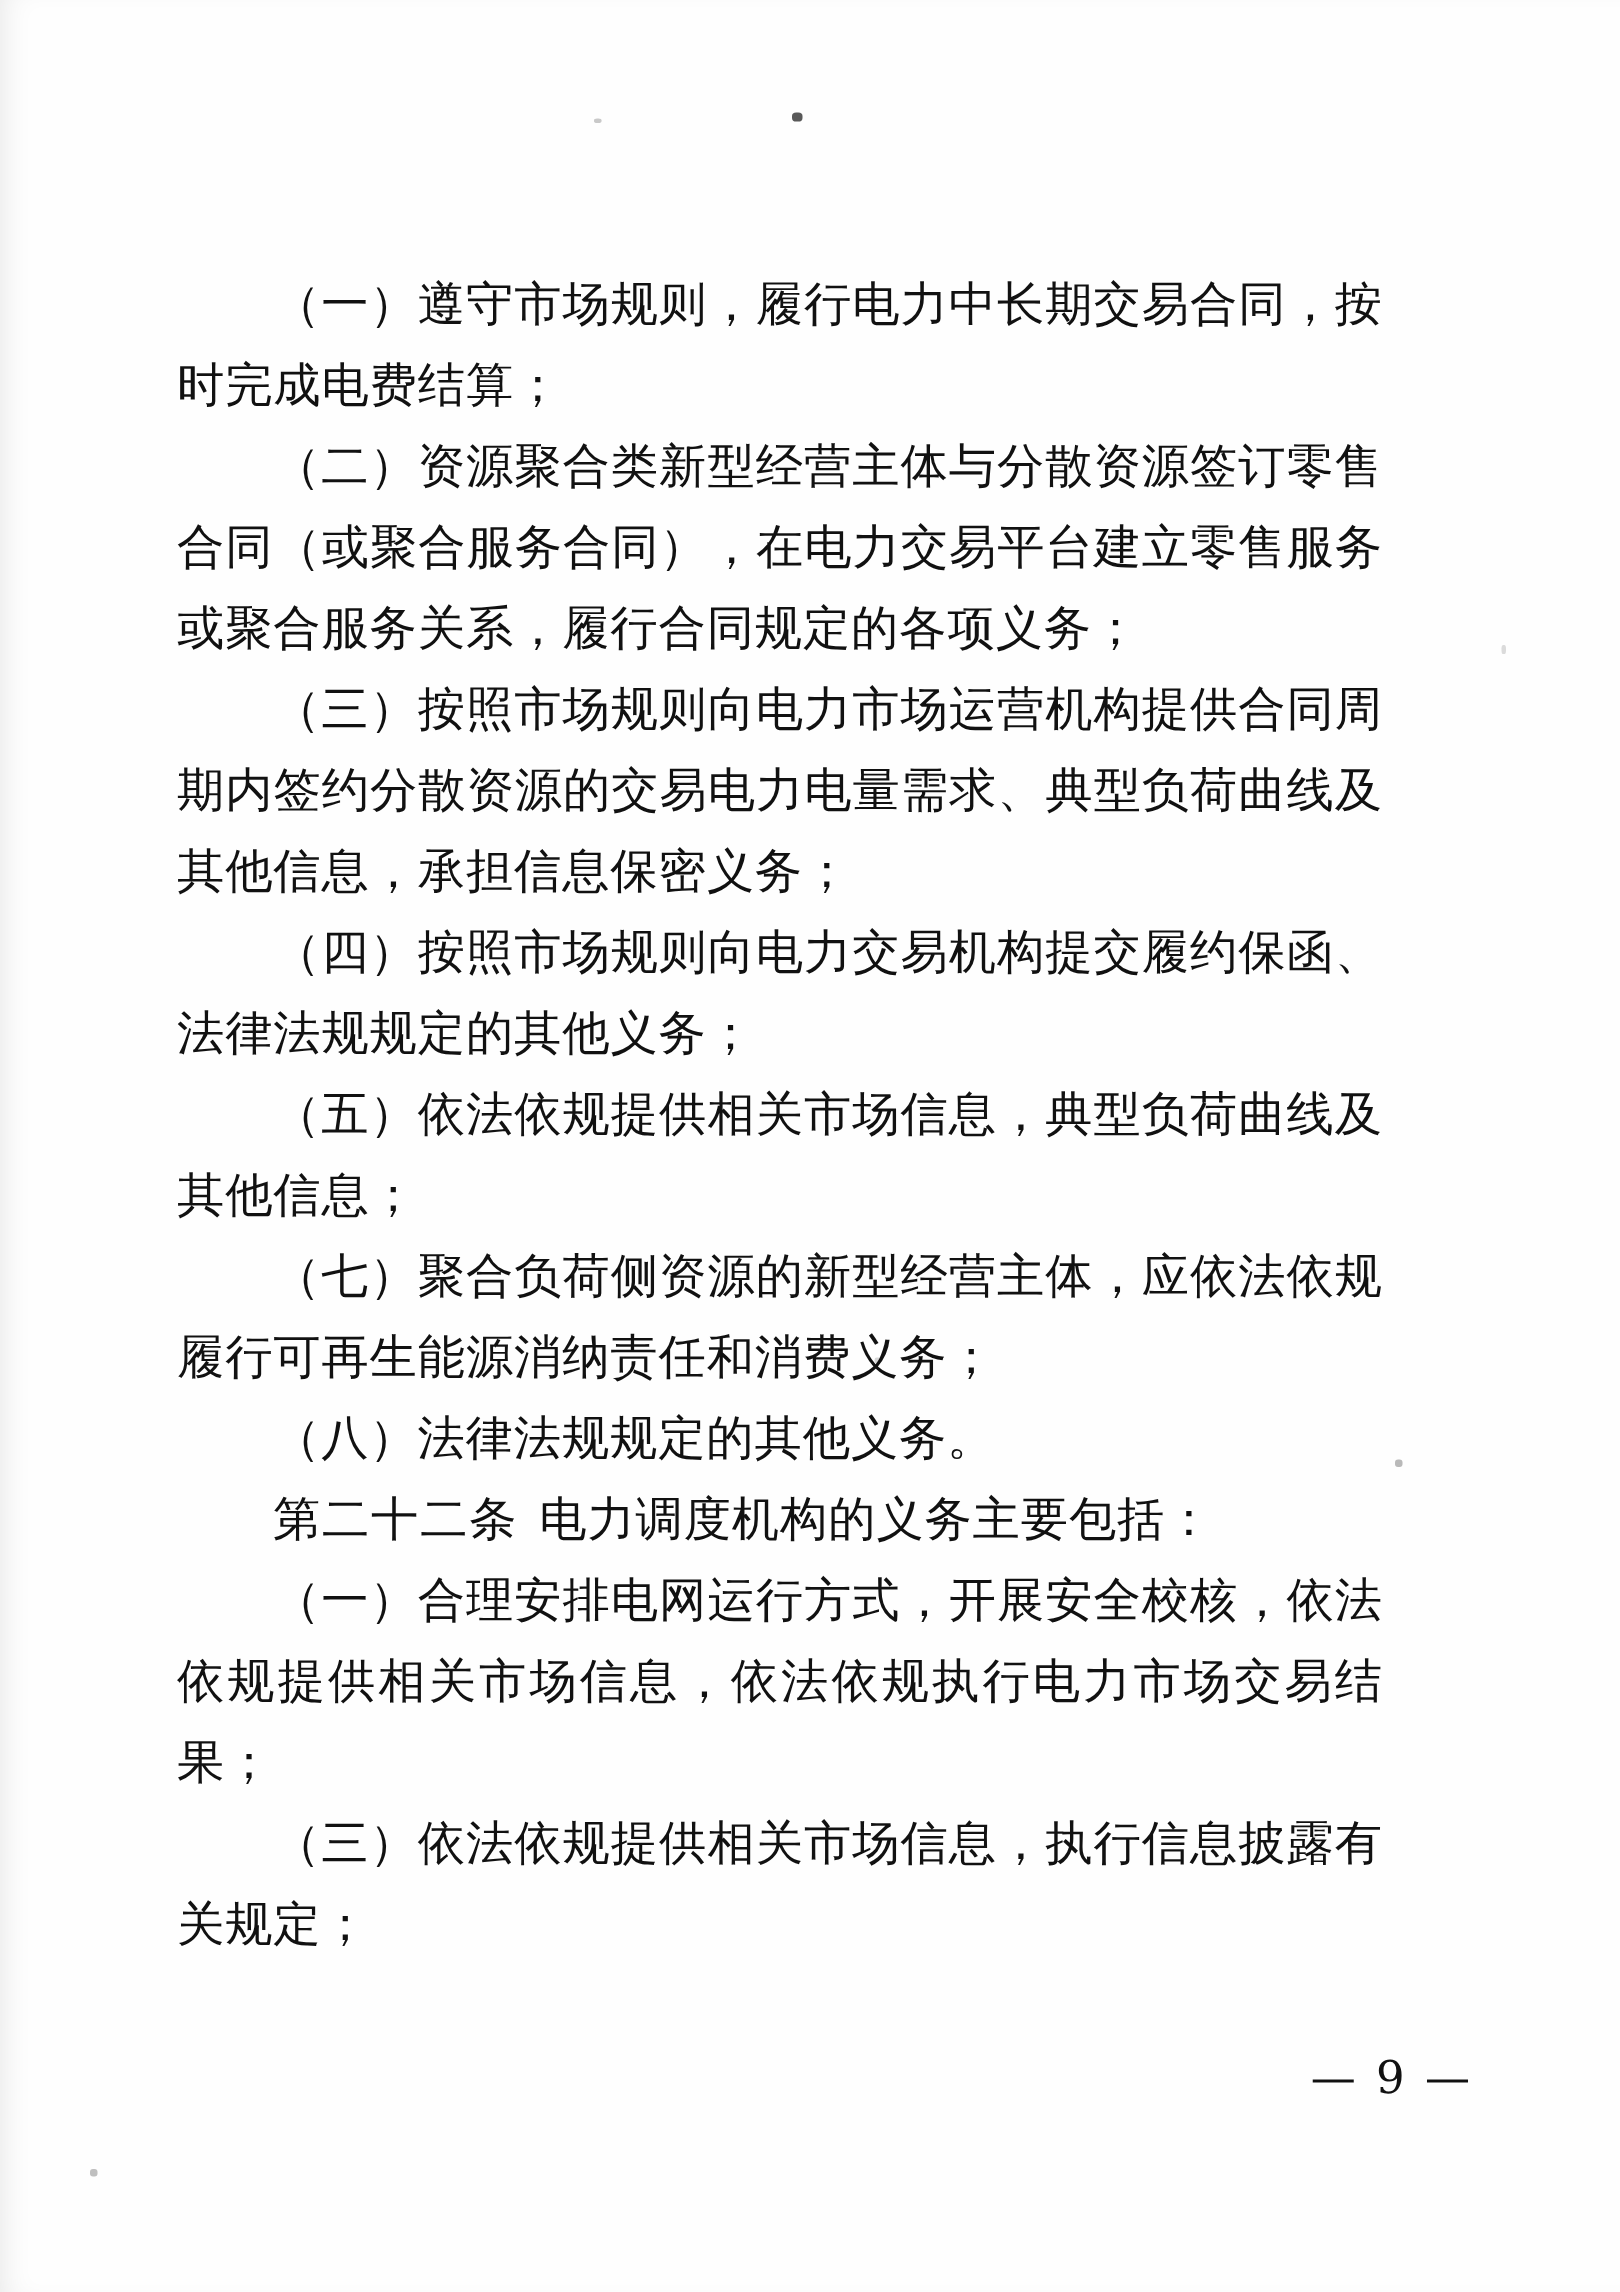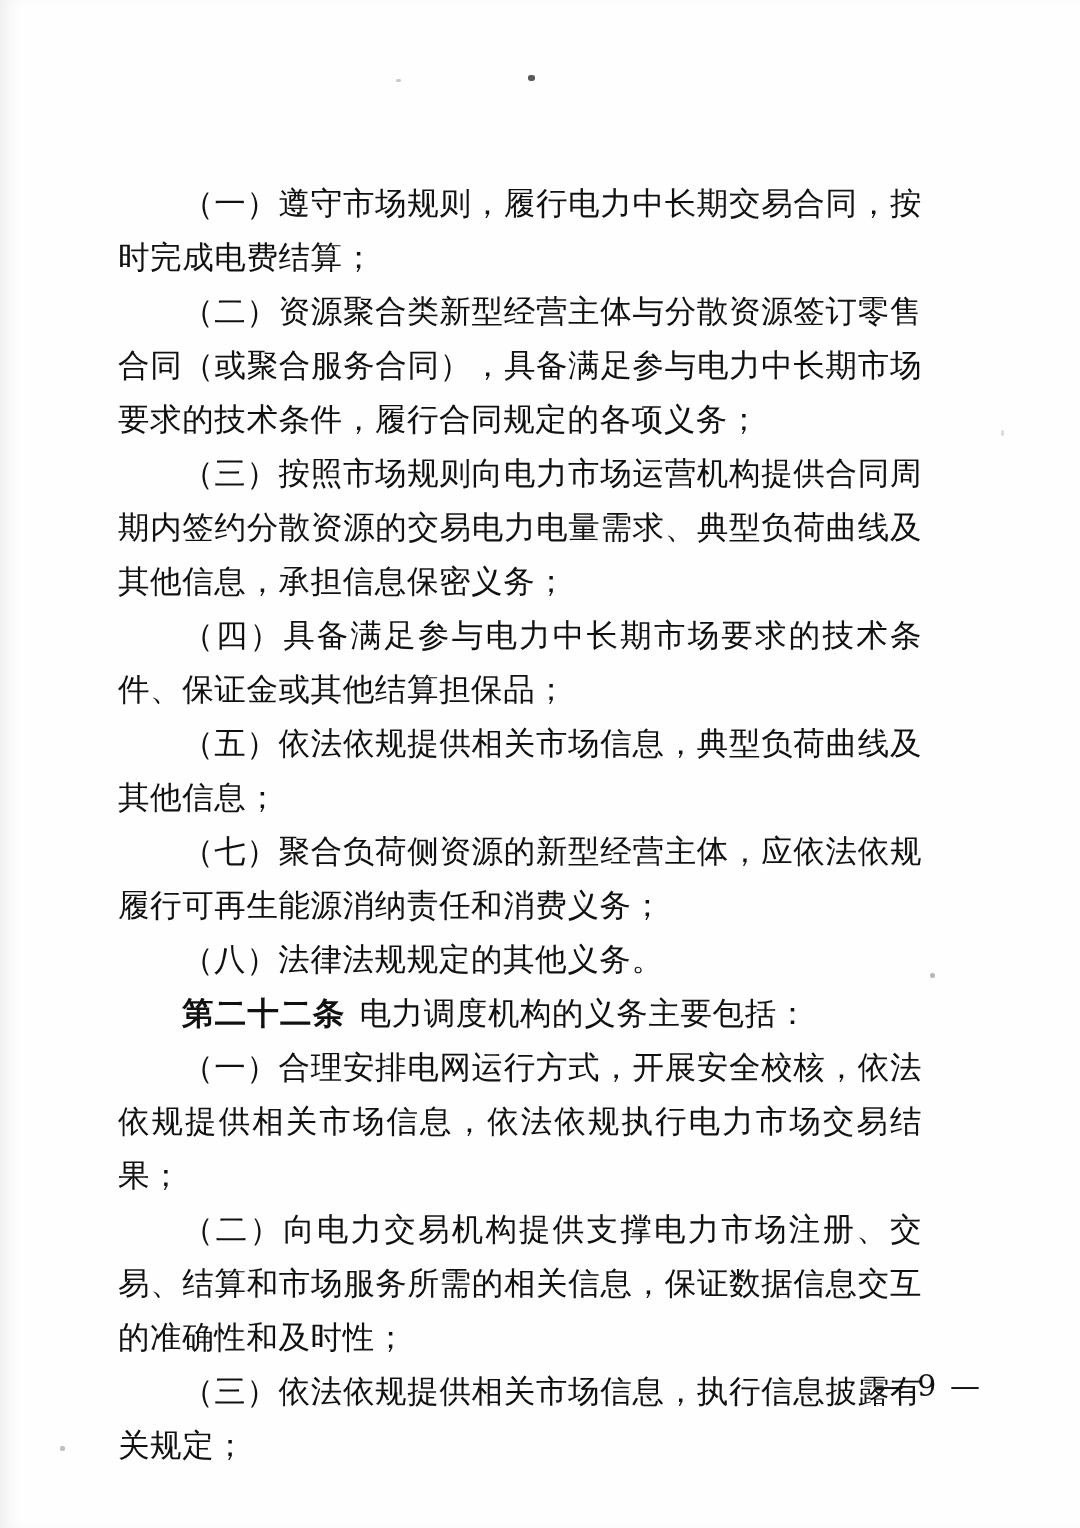--- a/index.html
+++ b/index.html
@@ -56,21 +56,21 @@
     margin: 0;
     text-indent: 64px;
     text-align: justify;
     text-justify: inter-character;
     word-break: break-all;
   }
 
   
   .article-heading { text-indent: 64px; }
   .article-no {
-    font-weight: 700;
+    font-weight: 400;
     letter-spacing: 1.2px;
   }
   .article-gap { display: inline-block; width: 14px; }
 
   
   .page-number {
     position: absolute;
     right: 118px;
     top: 1368px;
     font-family: "DejaVu Serif", "Liberation Serif", serif;
@@ -87,27 +87,26 @@
 
   <span class="speck s1"></span>
   <span class="speck s2"></span>
   <span class="speck s3"></span>
   <span class="speck s4"></span>
   <span class="speck s5"></span>
   <span class="speck s6"></span>
 
   <div class="doc-body" id="doc-body">
       <p class="para">（一）遵守市场规则，履行电力中长期交易合同，按时完成电费结算；</p>
-      <p class="para">（二）资源聚合类新型经营主体与分散资源签订零售合同（或聚合服务合同），具备满足参与电力中长期市场要求的技术条件，履行合同规定的各项义务；</p>
+      <p class="para">（二）资源聚合类新型经营主体与分散资源签订零售合同（或聚合服务合同），在电力交易平台建立零售服务或聚合服务关系，履行合同规定的各项义务；</p>
       <p class="para">（三）按照市场规则向电力市场运营机构提供合同周期内签约分散资源的交易电力电量需求、典型负荷曲线及其他信息，承担信息保密义务；</p>
-      <p class="para">（四）具备满足参与电力中长期市场要求的技术条件、保证金或其他结算担保品；</p>
+      <p class="para">（四）按照市场规则向电力交易机构提交履约保函、法律法规规定的其他义务；</p>
       <p class="para">（五）依法依规提供相关市场信息，典型负荷曲线及其他信息；</p>
       <p class="para">（七）聚合负荷侧资源的新型经营主体，应依法依规履行可再生能源消纳责任和消费义务；</p>
       <p class="para">（八）法律法规规定的其他义务。</p>
       <p class="para article-heading"><span class="article-no">第二十二条</span><span class="article-gap"></span><span>电力调度机构的义务主要包括：</span></p>
       <p class="para">（一）合理安排电网运行方式，开展安全校核，依法依规提供相关市场信息，依法依规执行电力市场交易结果；</p>
-      <p class="para">（二）向电力交易机构提供支撑电力市场注册、交易、结算和市场服务所需的相关信息，保证数据信息交互的准确性和及时性；</p>
       <p class="para">（三）依法依规提供相关市场信息，执行信息披露有关规定；</p>
     </div>
 
   <div class="page-number">— 9 —</div>
 
 </div>
 
 </body></html>

